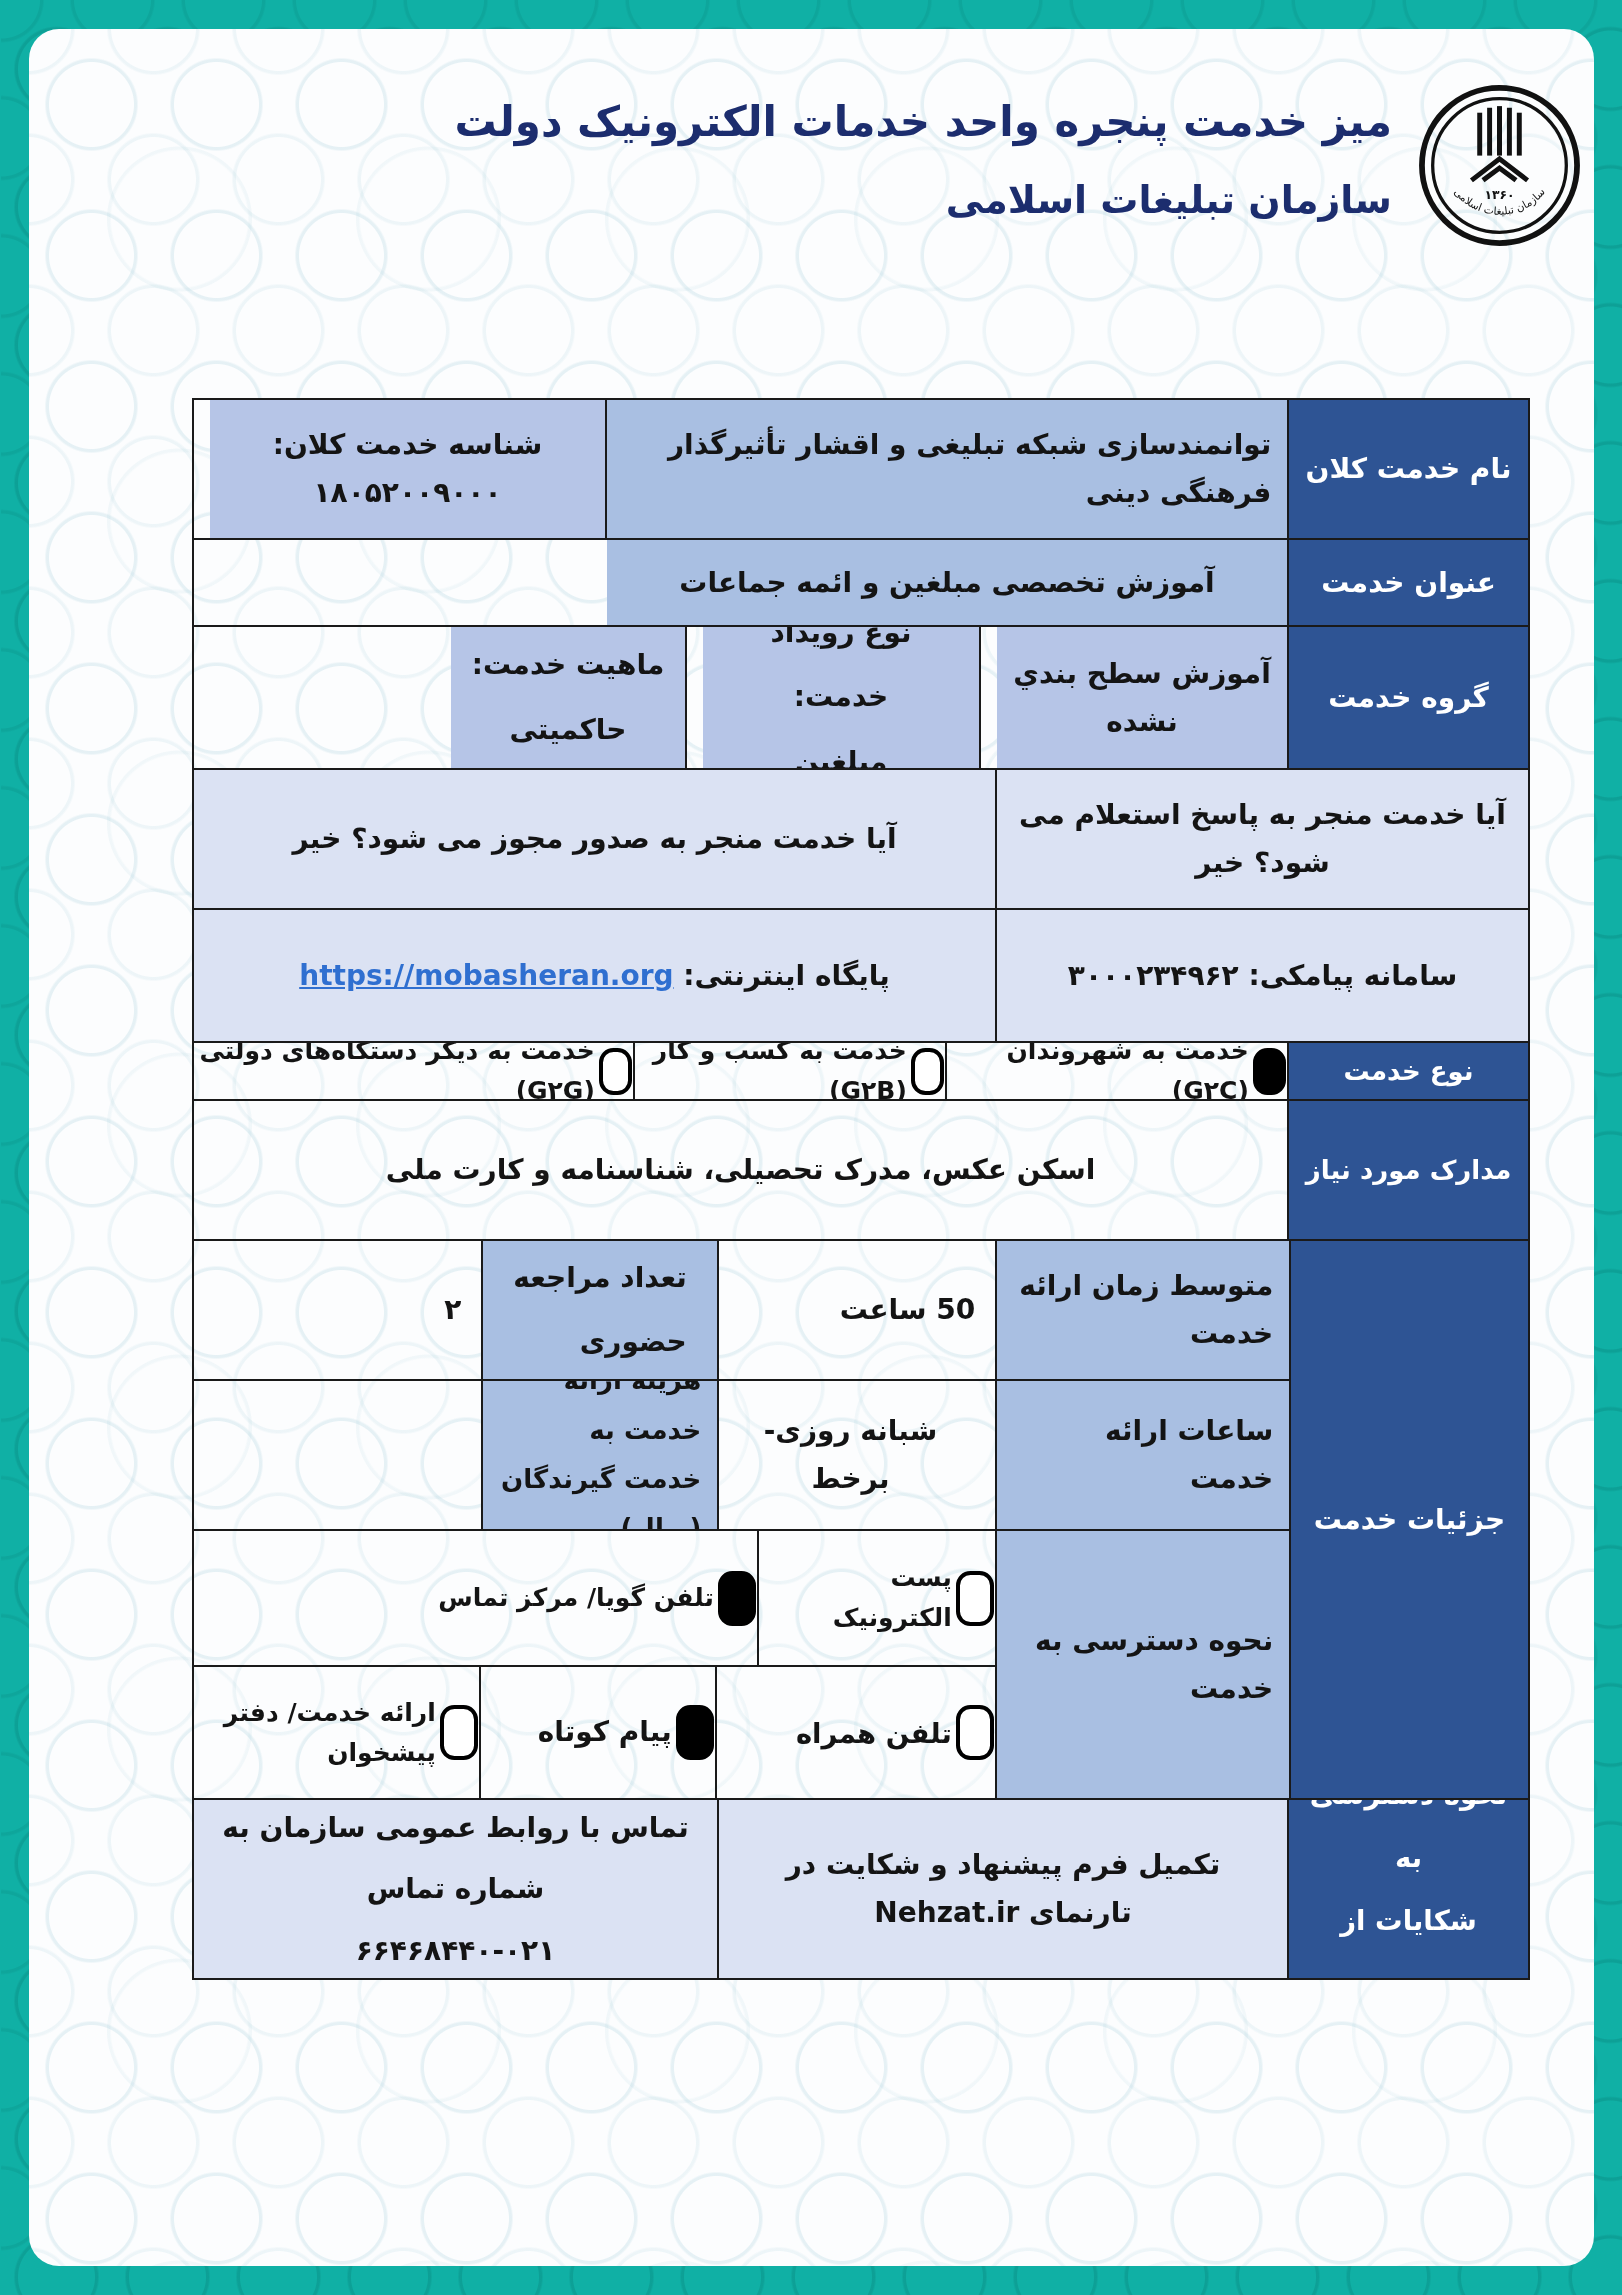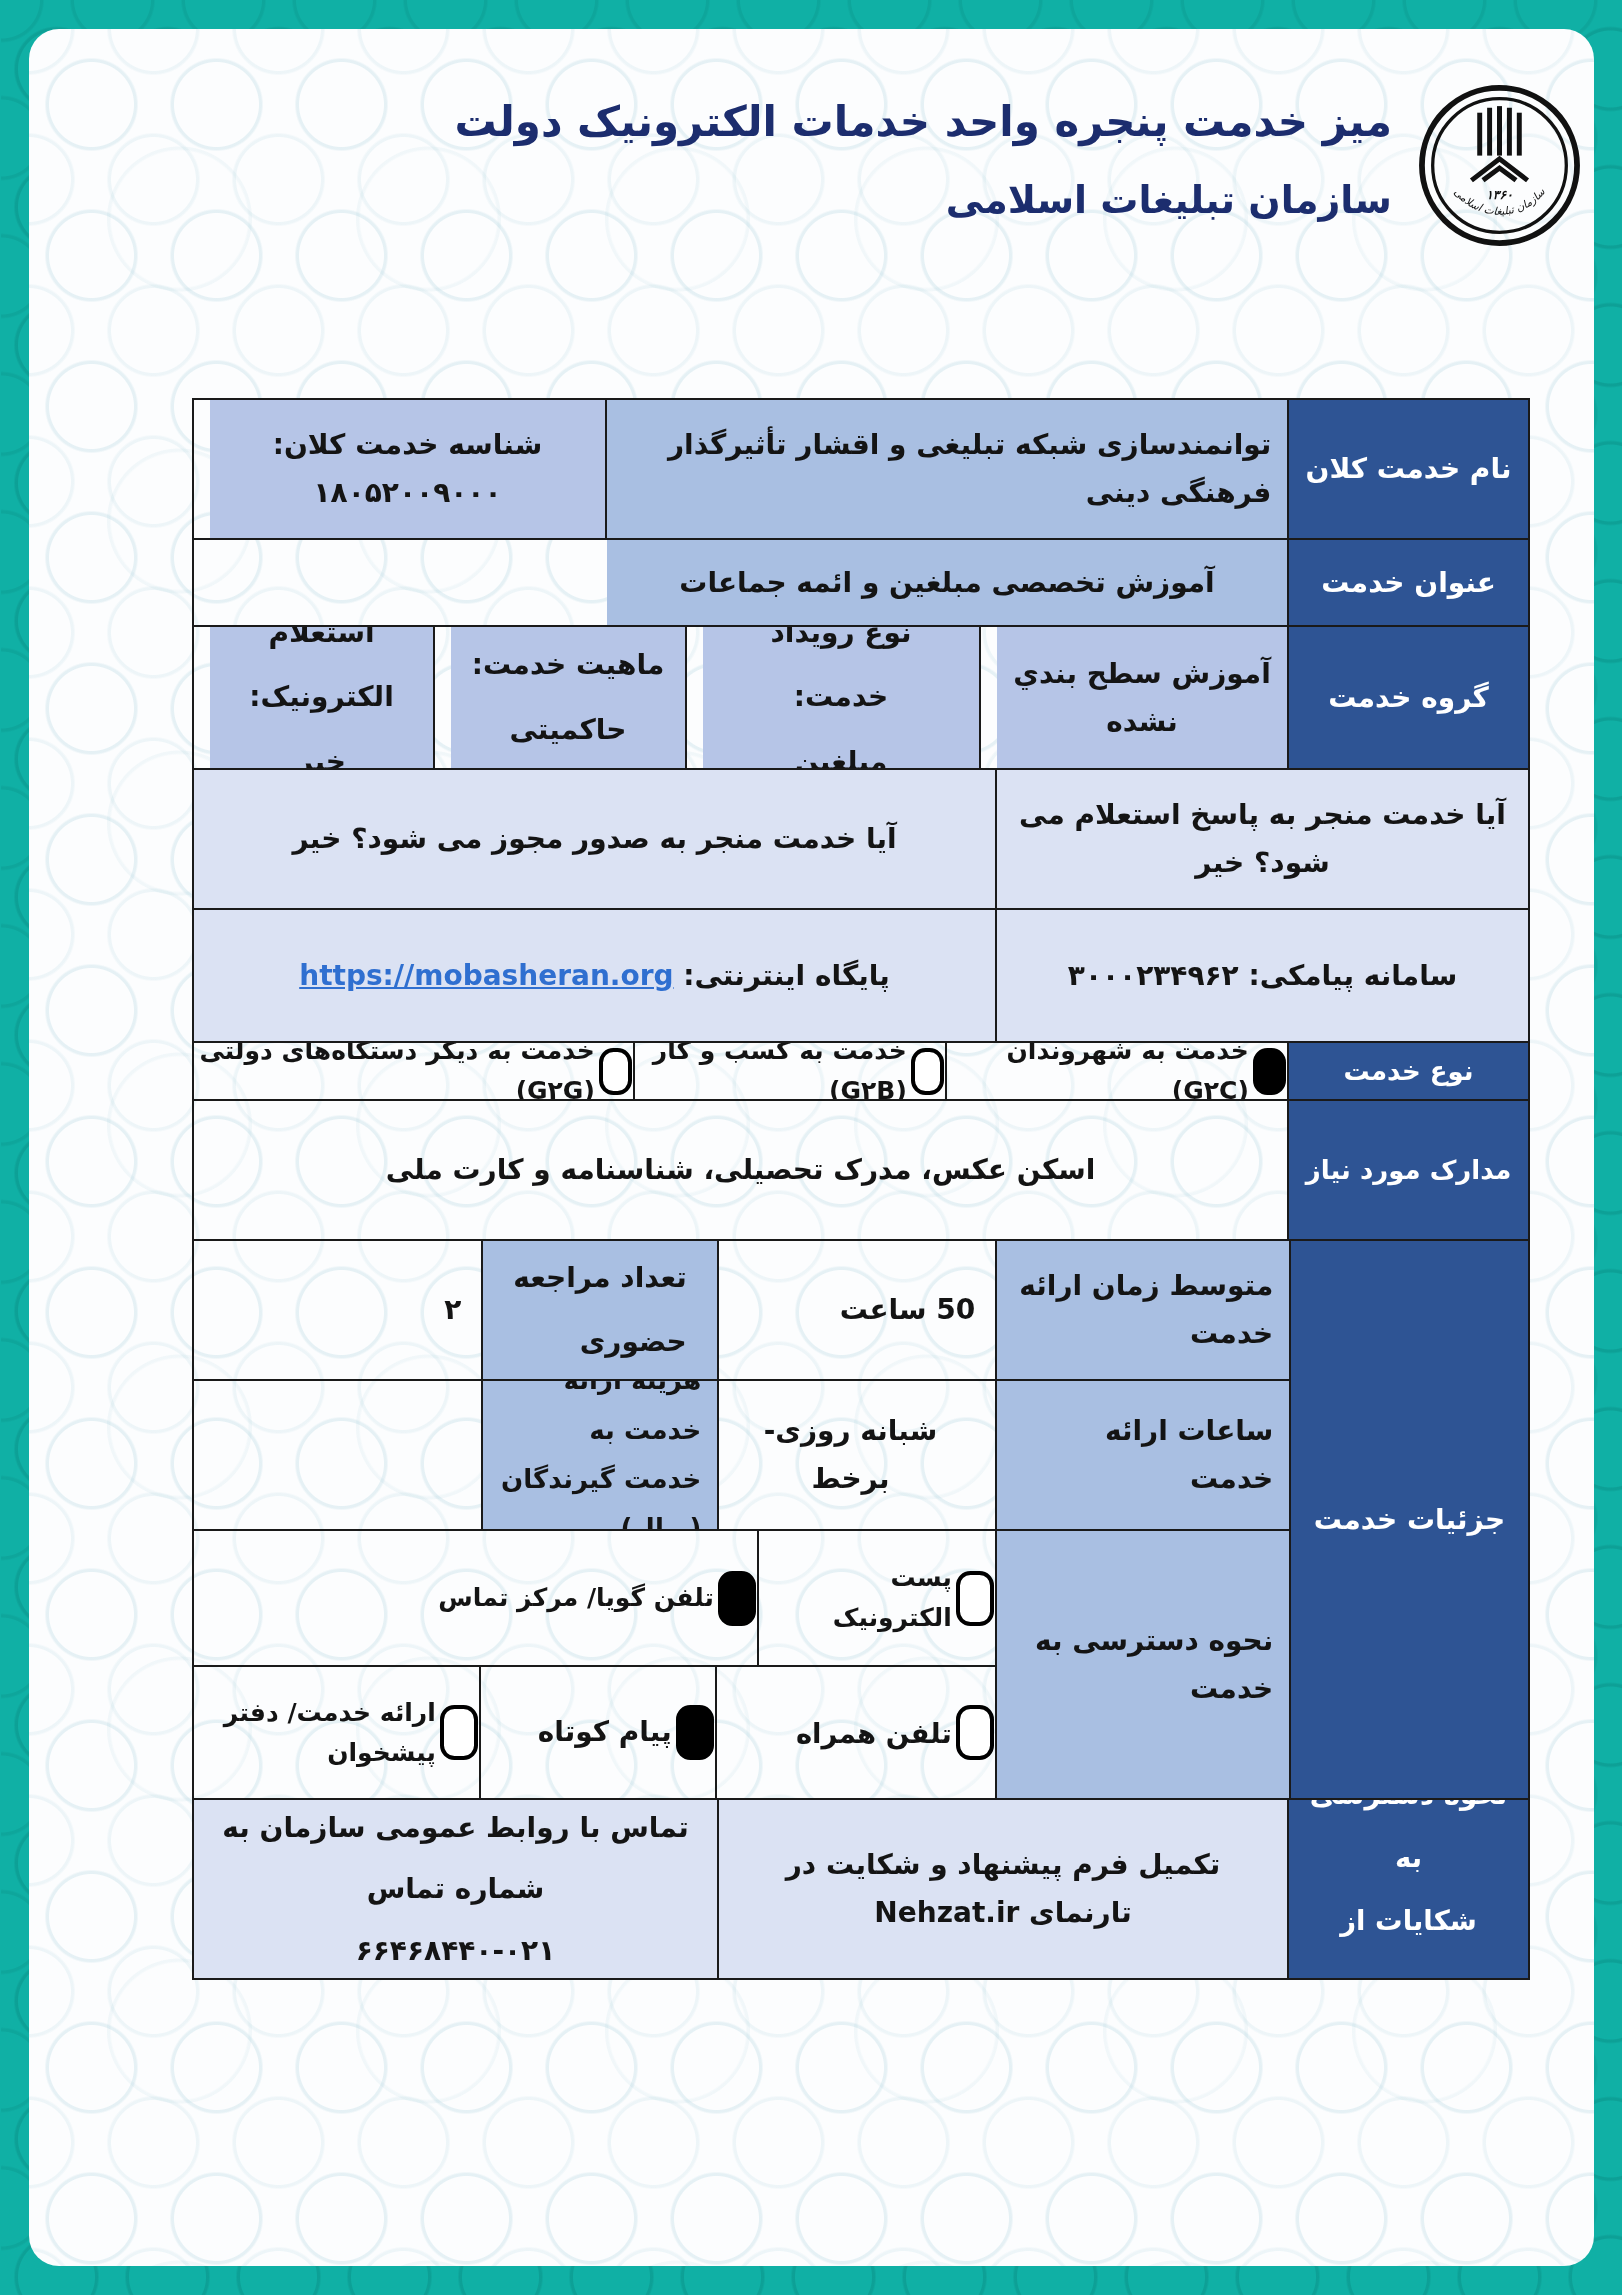--- a/index.html
+++ b/index.html
@@ -21,21 +21,21 @@
     background-image:
       radial-gradient(circle 51px at center, rgba(70,155,180,0) 42px, rgba(70,155,180,0.12) 43px, rgba(70,155,180,0.12) 45px, rgba(70,155,180,0) 47px),
       radial-gradient(circle 51px at center, rgba(70,155,180,0) 42px, rgba(70,155,180,0.08) 43px, rgba(70,155,180,0.08) 45px, rgba(70,155,180,0) 47px),
       radial-gradient(circle 79px at center, rgba(70,155,180,0) 68px, rgba(70,155,180,0.06) 70px, rgba(70,155,180,0.06) 72px, rgba(70,155,180,0) 73px);
     background-size:125px 151px,125px 151px,249px 302px;
     background-position:0 0,62px 75px,26px 39px;
   }
   .titles{position:absolute;top:97px;right:231px;text-align:right;z-index:3;}
   .title1{font-size:42px;font-weight:bold;color:#1c2d6e;letter-spacing:-0.7px;}
   .title2{font-size:38px;font-weight:bold;color:#1c2d6e;margin-top:31.5px;}
-  .logo{position:absolute;left:1417px;top:83px;width:165px;height:165px;z-index:3;font-style:italic;}
+  .logo{position:absolute;left:1417px;top:83px;width:165px;height:165px;z-index:3;}
   .logo svg{width:100%;height:100%;}
 
   .tbl{
     position:absolute;left:192px;top:398px;width:1334px;z-index:2;
     border:2.6px solid #1a1a1a;
     color:#141414;font-weight:bold;
   }
   .row{display:flex;border-bottom:2px solid #1a1a1a;align-items:stretch;}
   .tbl > .row:last-child{border-bottom:none;}
   .cell{box-sizing:border-box;display:flex;align-items:center;justify-content:center;
@@ -124,24 +124,20 @@
         <span class="ct">آموزش سطح بندي نشده</span>
       </div>
     <div class="cell blueL sp2" style="flex:0 0 278px">
         <span class="ct">نوع رویداد خدمت:
 مبلغین</span>
       </div>
     <div class="cell blueL sp2" style="flex:0 0 236px">
         <span class="ct">ماهیت خدمت:
 حاکمیتی</span>
       </div>
-    <div class="cell blueL sp2" style="flex:1">
-        <span class="ct">استعلام الکترونیک:
-خیر</span>
-      </div>
   </div>
 
   <div class="row" style="height:138px">
     <div class="cell lav" style="flex:0 0 531px">
         <span class="ct">آیا خدمت منجر به پاسخ استعلام می شود؟ خیر</span>
       </div>
     <div class="cell lav" style="flex:1">
         <span class="ct">آیا خدمت منجر به صدور مجوز می شود؟ خیر</span>
       </div>
   </div>

